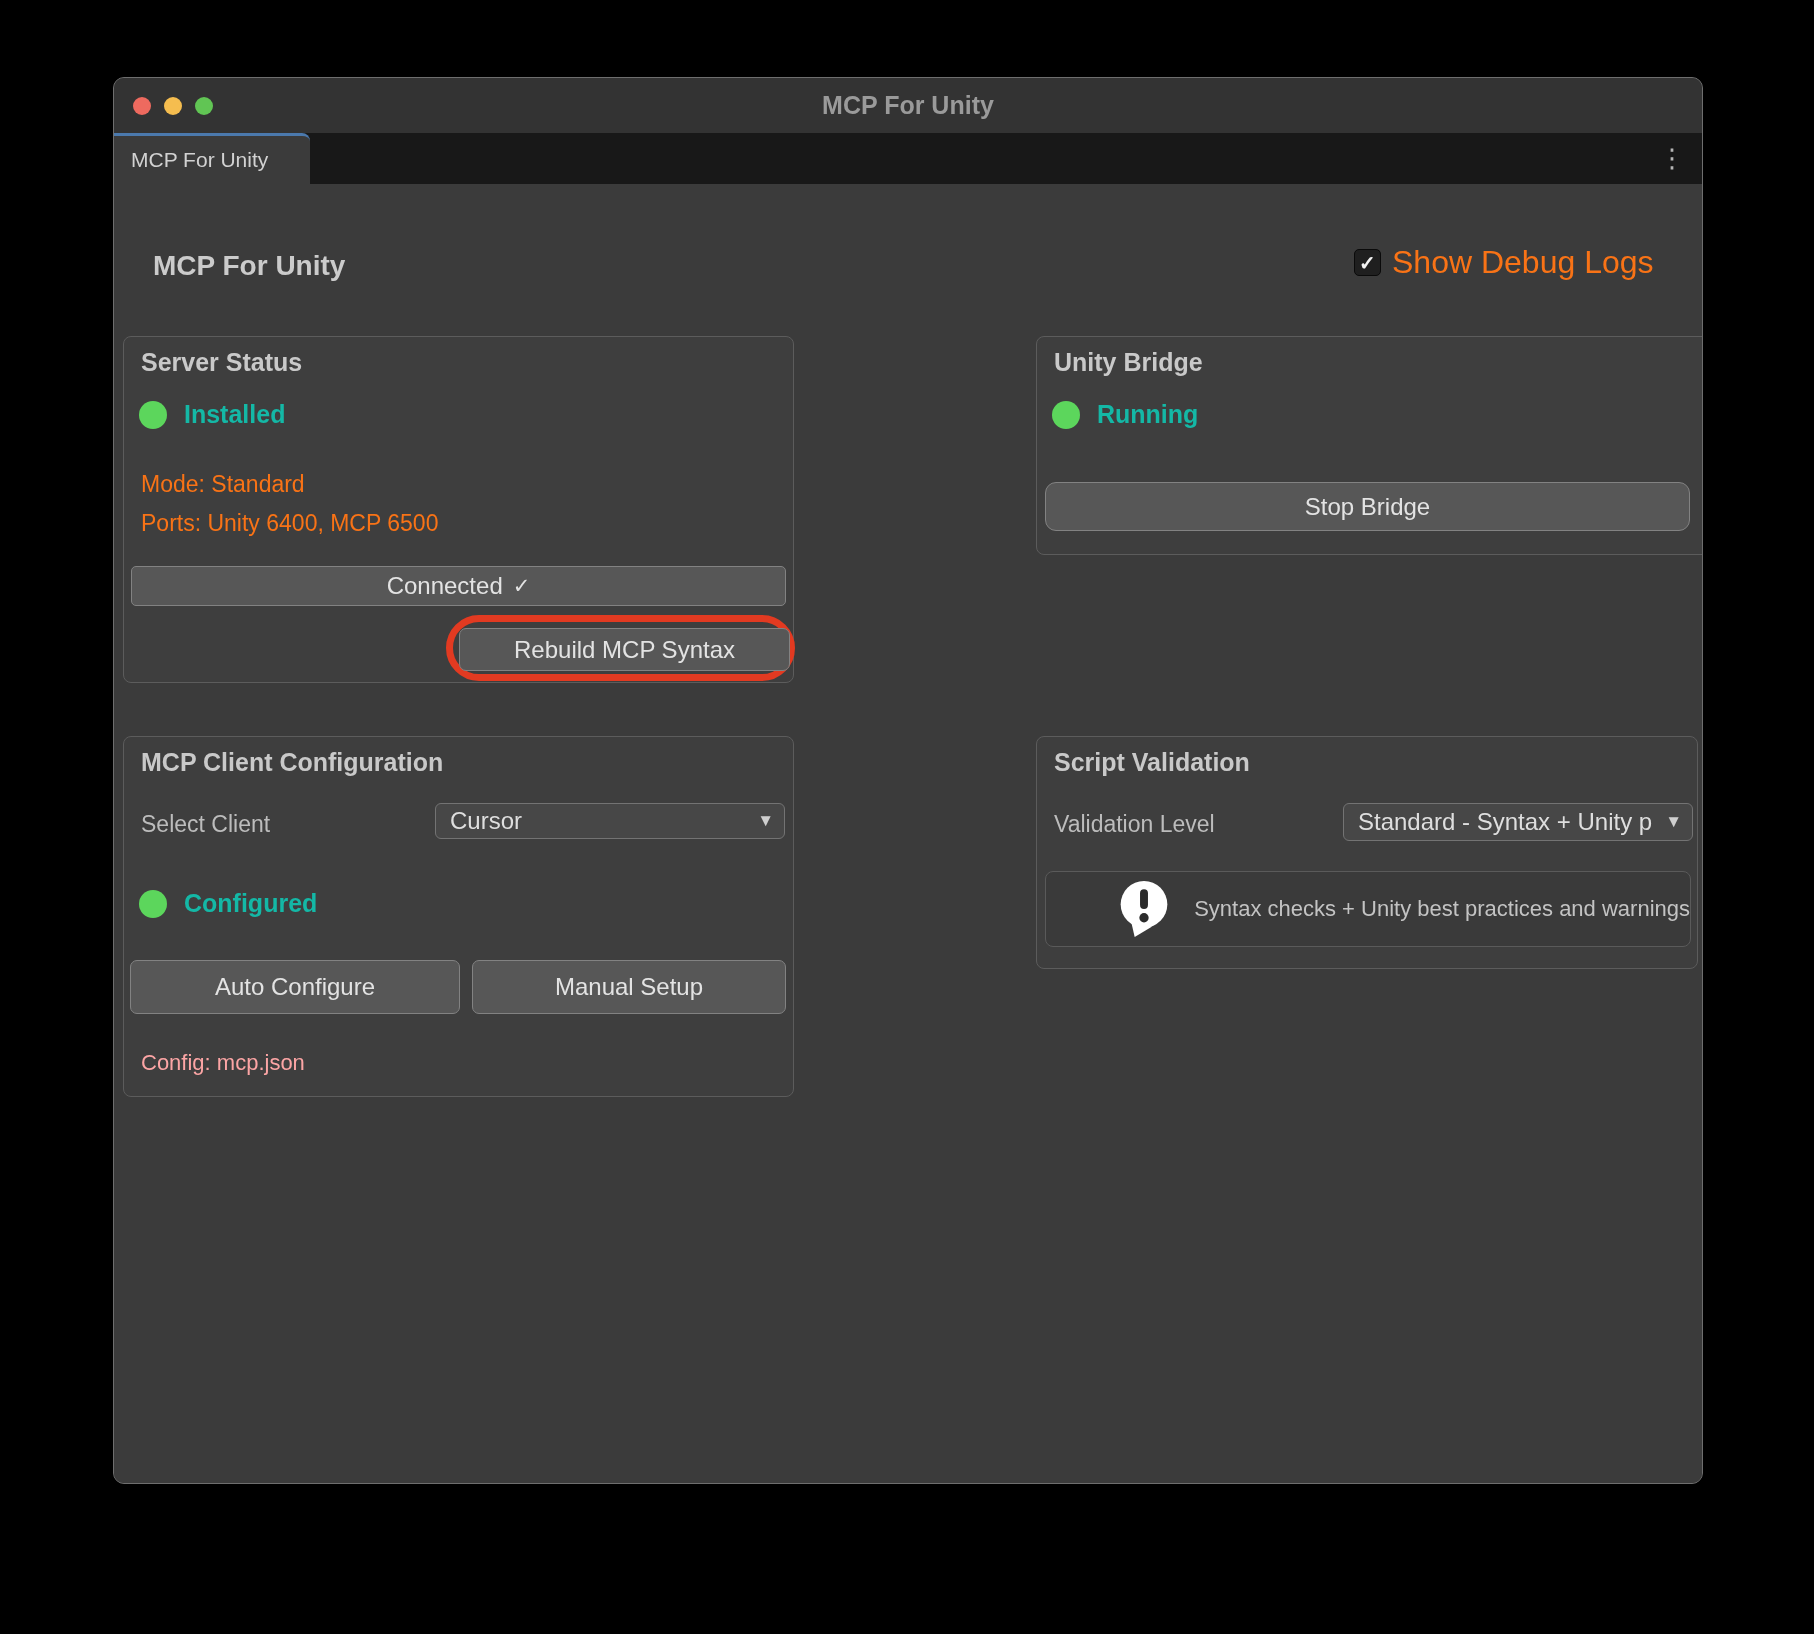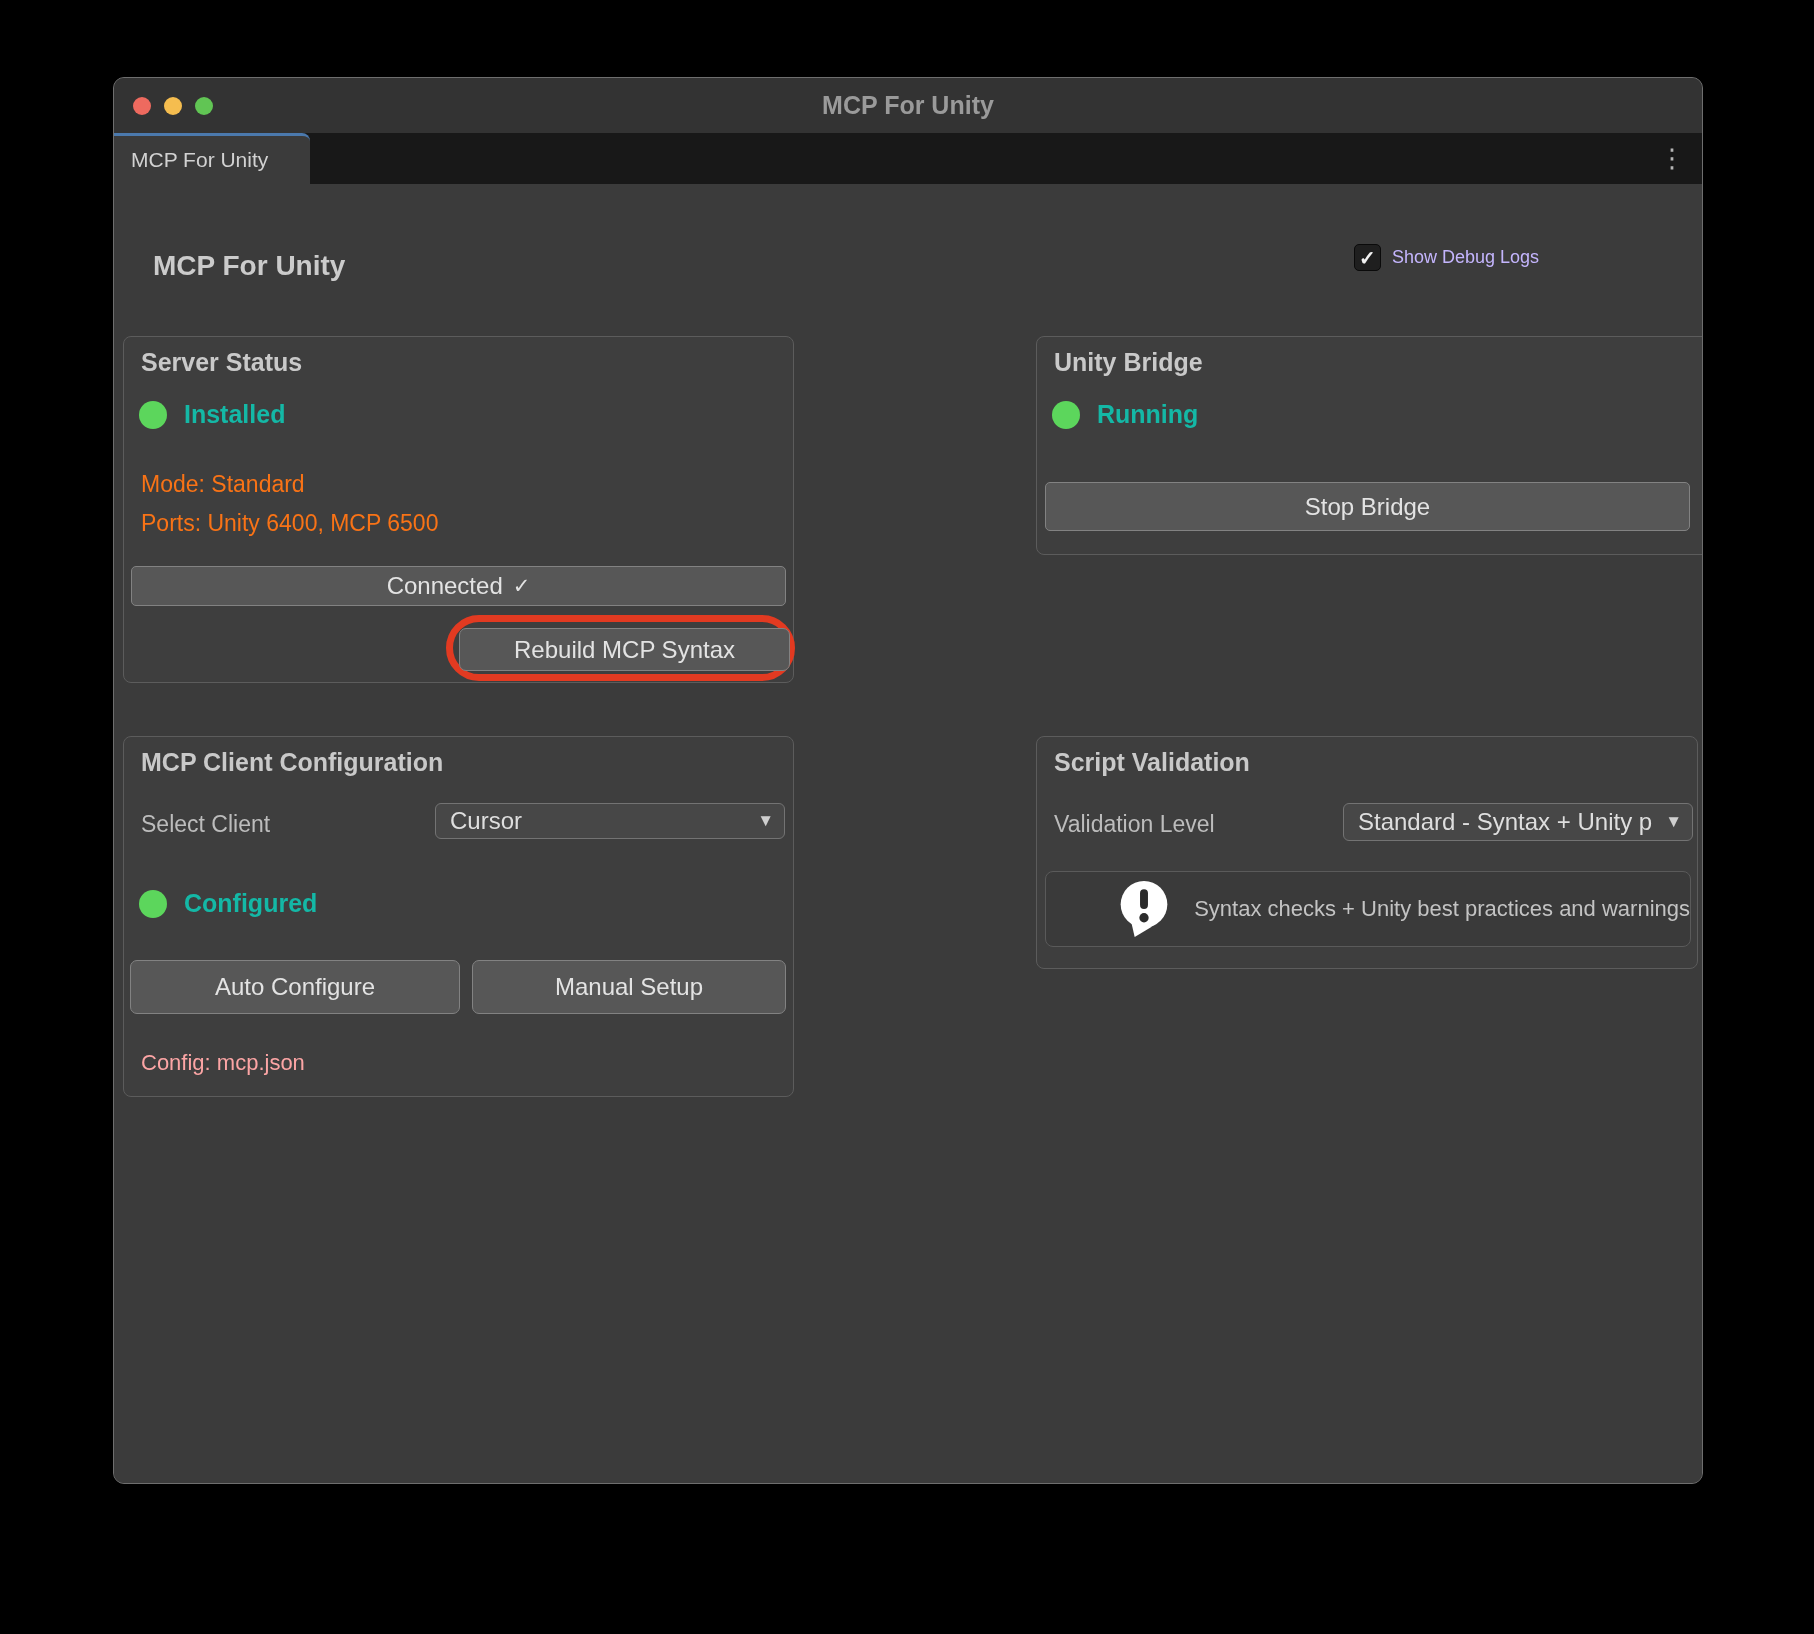--- a/index.html
+++ b/index.html
@@ -29,21 +29,21 @@
 
   
   .content { position:absolute; left:0; top:106px; width:100%; height:1301px; background:#3b3b3b; }
 
   .page-heading { position:absolute; left:39px; top:66px; font-size:28px; font-weight:bold; color:#cbcbcb; }
 
   .debug-toggle { position:absolute; left:1240px; top:60px; display:flex; align-items:center; gap:11px; }
   .checkbox { width:27px; height:27px; background:#1f1f1f; border:1px solid #0a0a0a; border-radius:5px;
     display:flex; align-items:center; justify-content:center;
     color:#f2f2f2; font-size:20px; font-weight:bold; }
-  .debug-label { font-size:18px; color:#c4b5fd; }
+  .debug-label { font-size:32px; color:#f97316; }
 
   
   .panel { position:absolute; background:#3e3e3e; border:1px solid #5c5c5c; border-radius:8px; }
   .panel h2 { position:absolute; left:17px; top:11px; font-size:25px; font-weight:bold; color:#c9c9c9; }
 
   .status-row { position:absolute; left:15px; display:flex; align-items:center; gap:17px; }
   .dot { width:28px; height:28px; border-radius:50%; }
   .status-label { font-size:25px; font-weight:bold; color:#14b8a6; }
 
   .body-line { position:absolute; left:17px; font-size:23px; color:#f97316; }
@@ -114,21 +114,21 @@
         <span>Rebuild MCP Syntax</span>
       </div>
     </section>
 
     <section class="panel" style="left:922px; top:152px; width:692px; height:219px;">
       <h2>Unity Bridge</h2>
       <div class="status-row" style="top:63px;">
         <span class="dot" style="background:#5cd65c"></span>
         <span class="status-label">Running</span>
       </div>
-      <div class="btn" style="left:8px; top:145px; width:645px; height:49px;">
+      <div class="btn" style="left:8px; top:145px; width:645px; height:49px;border-radius:11px;">
         <span>Stop Bridge</span>
       </div>
     </section>
 
     <section class="panel" style="left:9px; top:552px; width:671px; height:361px;">
       <h2>MCP Client Configuration</h2>
       <div class="field-label" style="top:74px;">Select Client</div>
       <div class="dropdown" style="left:311px; top:66px; width:350px; height:36px;">
         <span class="dd-label">Cursor</span>
         <span class="dd-arrow">▼</span>

